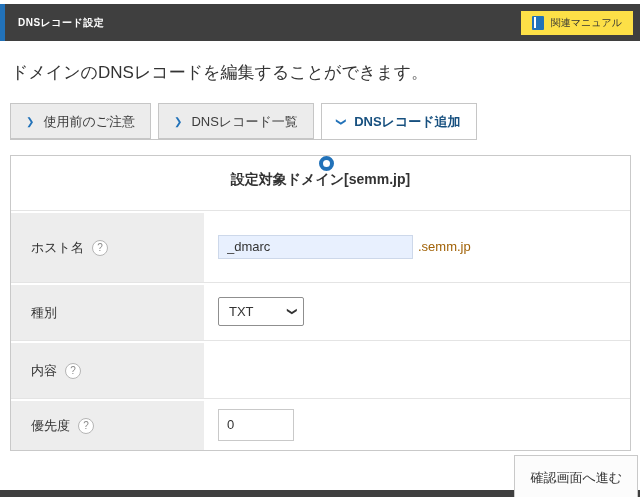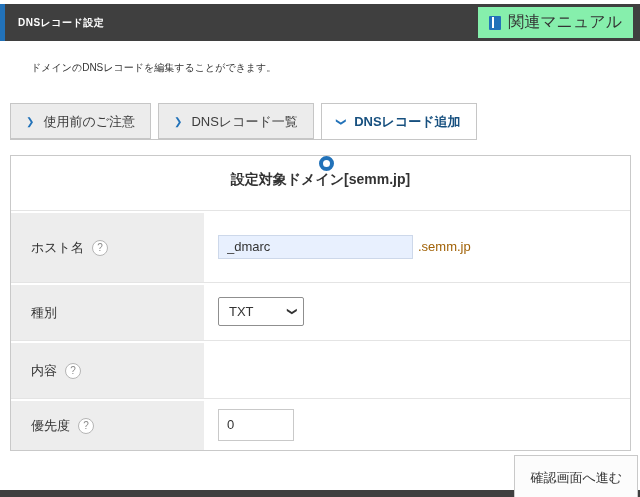--- a/index.html
+++ b/index.html
@@ -5,30 +5,30 @@
   * { margin:0; padding:0; box-sizing:border-box; }
   html,body { width:640px; height:497px; overflow:hidden; background:#fff;
     font-family:"Liberation Sans","DejaVu Sans",sans-serif; color:#333; }
   .page { position:relative; width:640px; height:497px; }
 
   
   .titlebar { position:absolute; top:4px; left:0; width:640px; height:37px;
     background:#3f3f3f; border-left:5px solid #2272b9;
     display:flex; align-items:center; justify-content:space-between; padding:0 7px 0 13px; }
   .title { color:#fff; font-size:10px; font-weight:bold; letter-spacing:.5px; }
-  .manual-btn { display:flex; align-items:center; gap:7px; background:#86efac; border:none;
-    padding:5px 11px; font-size:16px; color:#333; cursor:pointer;
+  .manual-btn { display:flex; align-items:center; gap:7px; background:#fde047; border:none;
+    padding:5px 11px; font-size:10px; color:#333; cursor:pointer;
     font-family:inherit; }
   .book-icon { display:inline-block; width:12px; height:14px; background:#2272b9;
     border-radius:1px; position:relative; }
   .book-icon::after { content:""; position:absolute; left:2.5px; top:1.5px; bottom:1.5px;
     width:2px; background:#fff; }
 
   
-  .desc { position:absolute; top:61px; left:11px; font-size:10px; color:#333;margin-left:20px; }
+  .desc { position:absolute; top:61px; left:11px; font-size:17px; color:#333; }
 
   
   .tabs { position:absolute; top:103px; left:10px; display:flex; gap:7px;
     width:fit-content; border-bottom:1px solid #c6c6c6; }
   .tab { height:36px; display:flex; align-items:center; gap:9px; padding:0 15px;
     background:#ececec; border:1px solid #c6c6c6; border-bottom:none;
     font-size:13px; color:#3c3c3c; cursor:pointer; position:relative; }
   .tab::after { content:""; position:absolute; left:0; right:0; bottom:0; height:1px; background:#c6c6c6; }
   .tab.active { background:#fff; color:#17507f; font-weight:bold; }
   .tab.active::after { background:#fff; }

